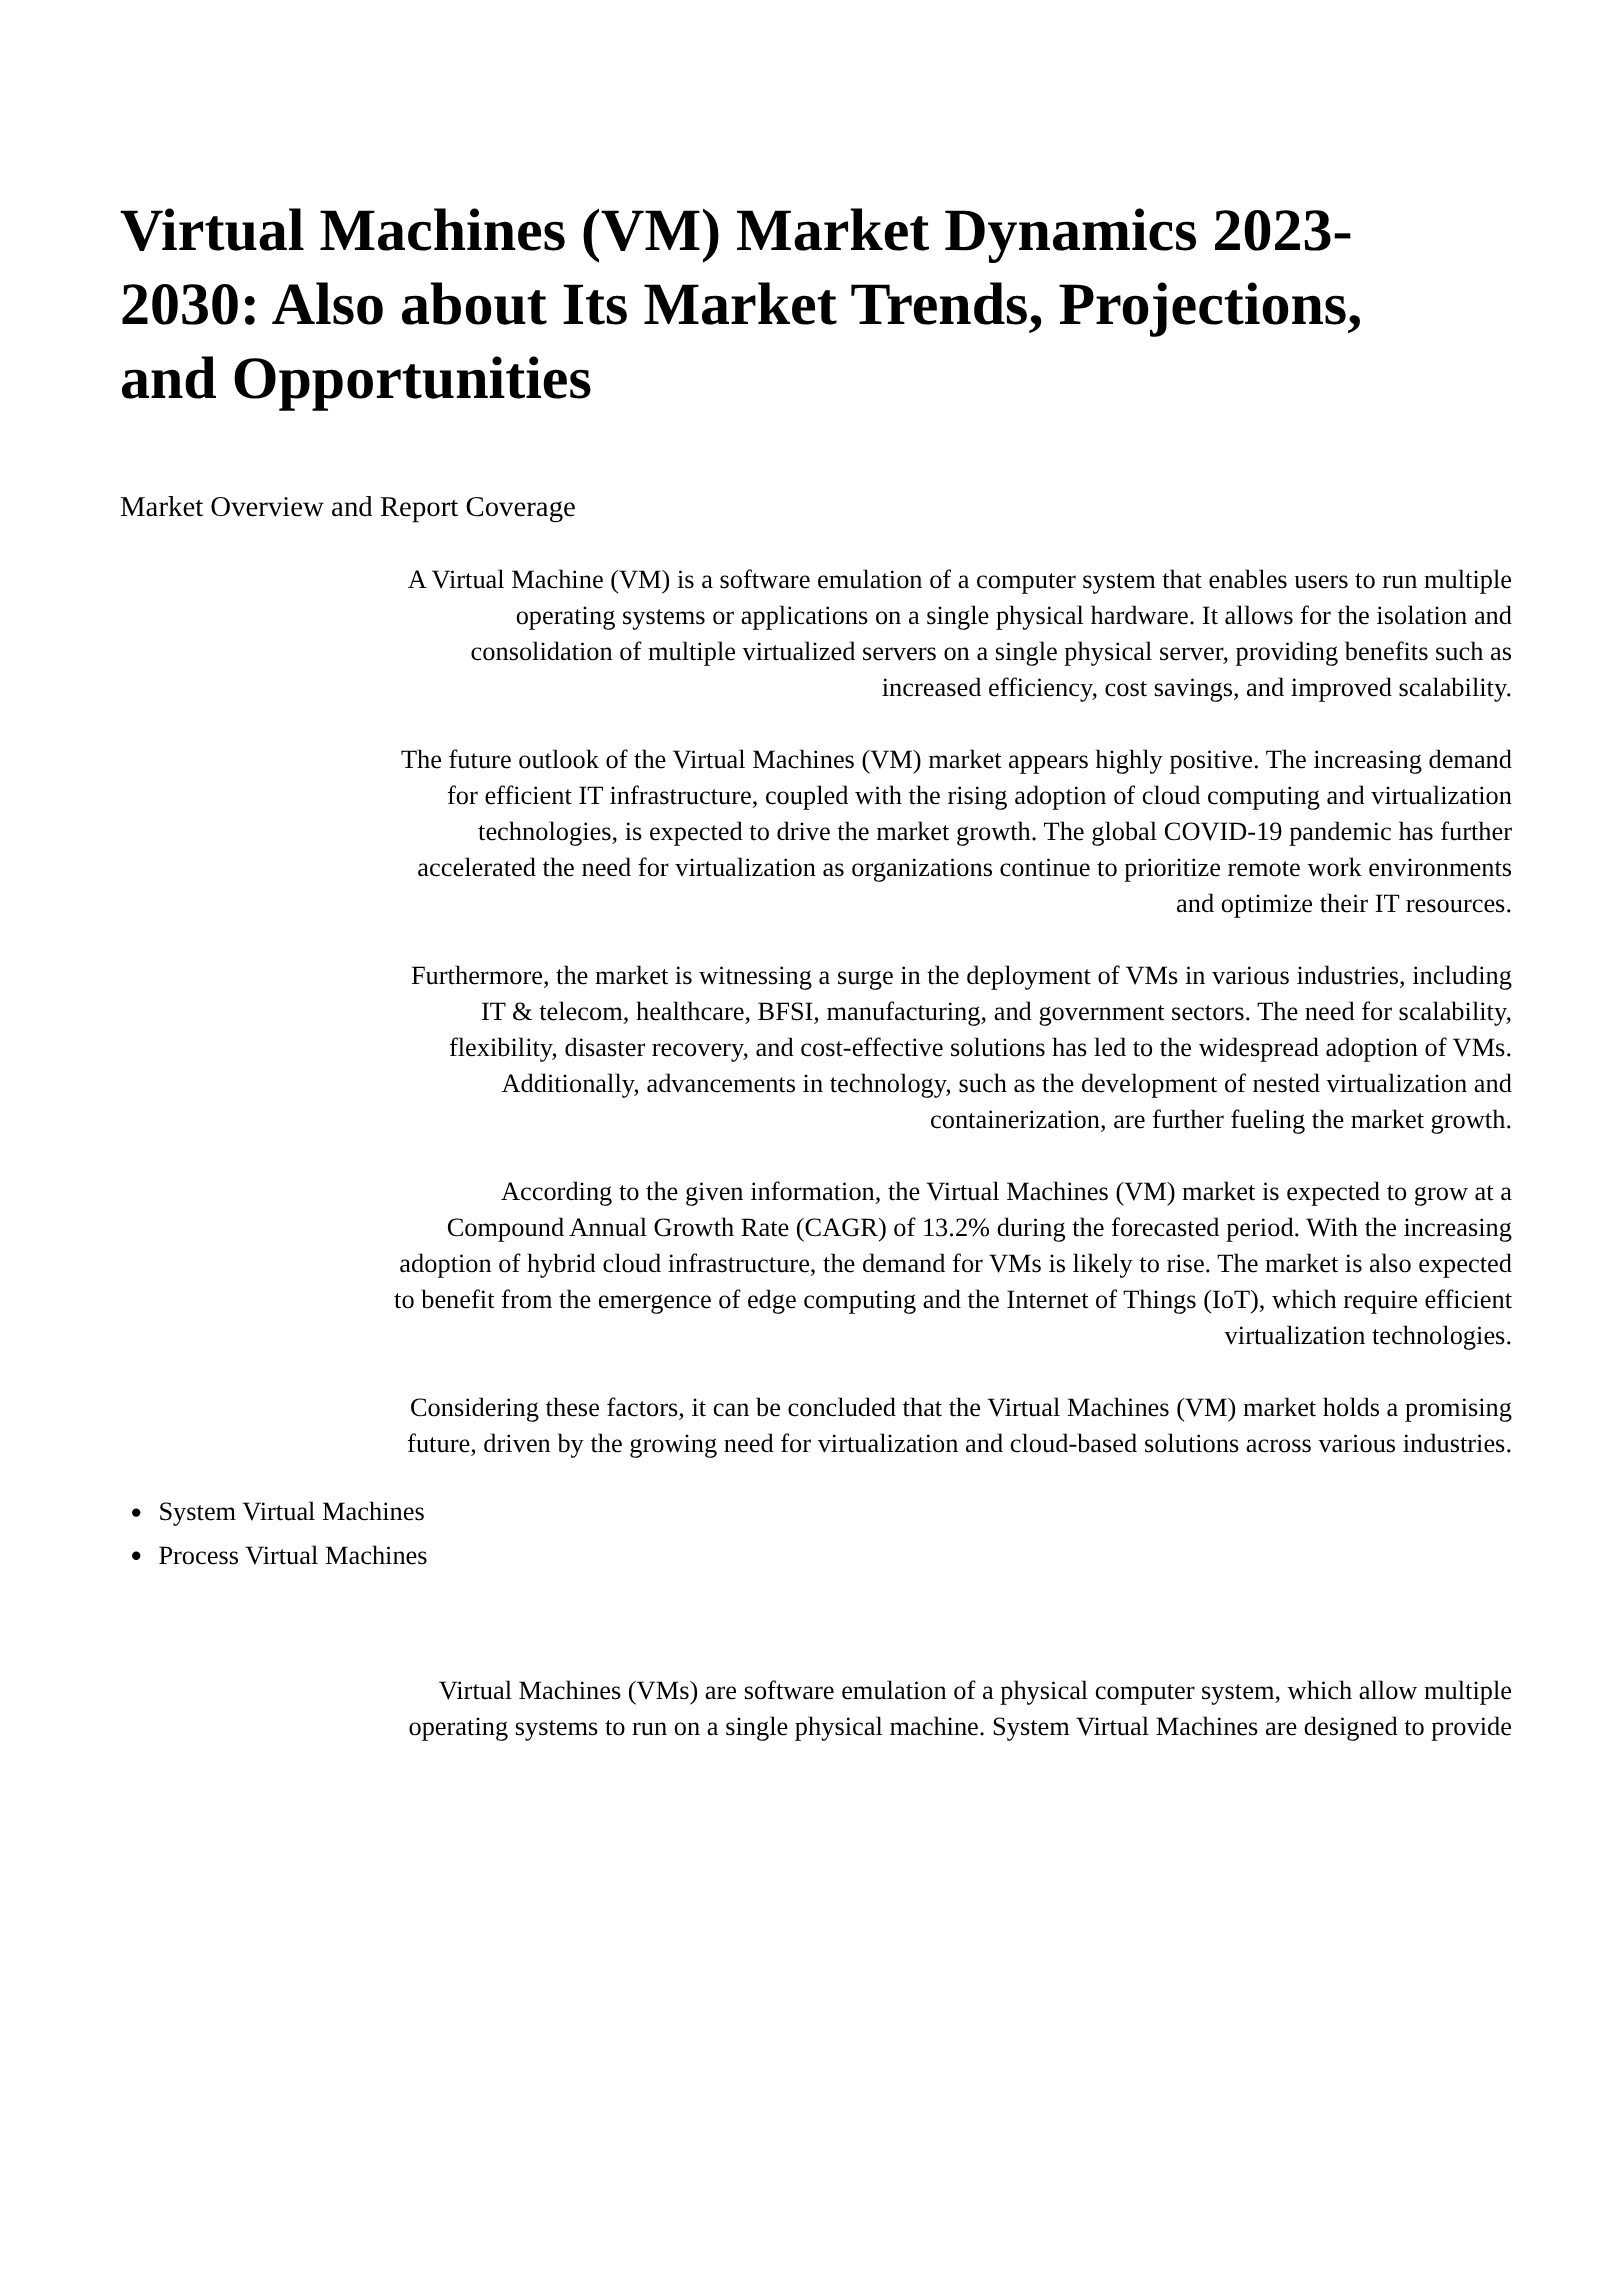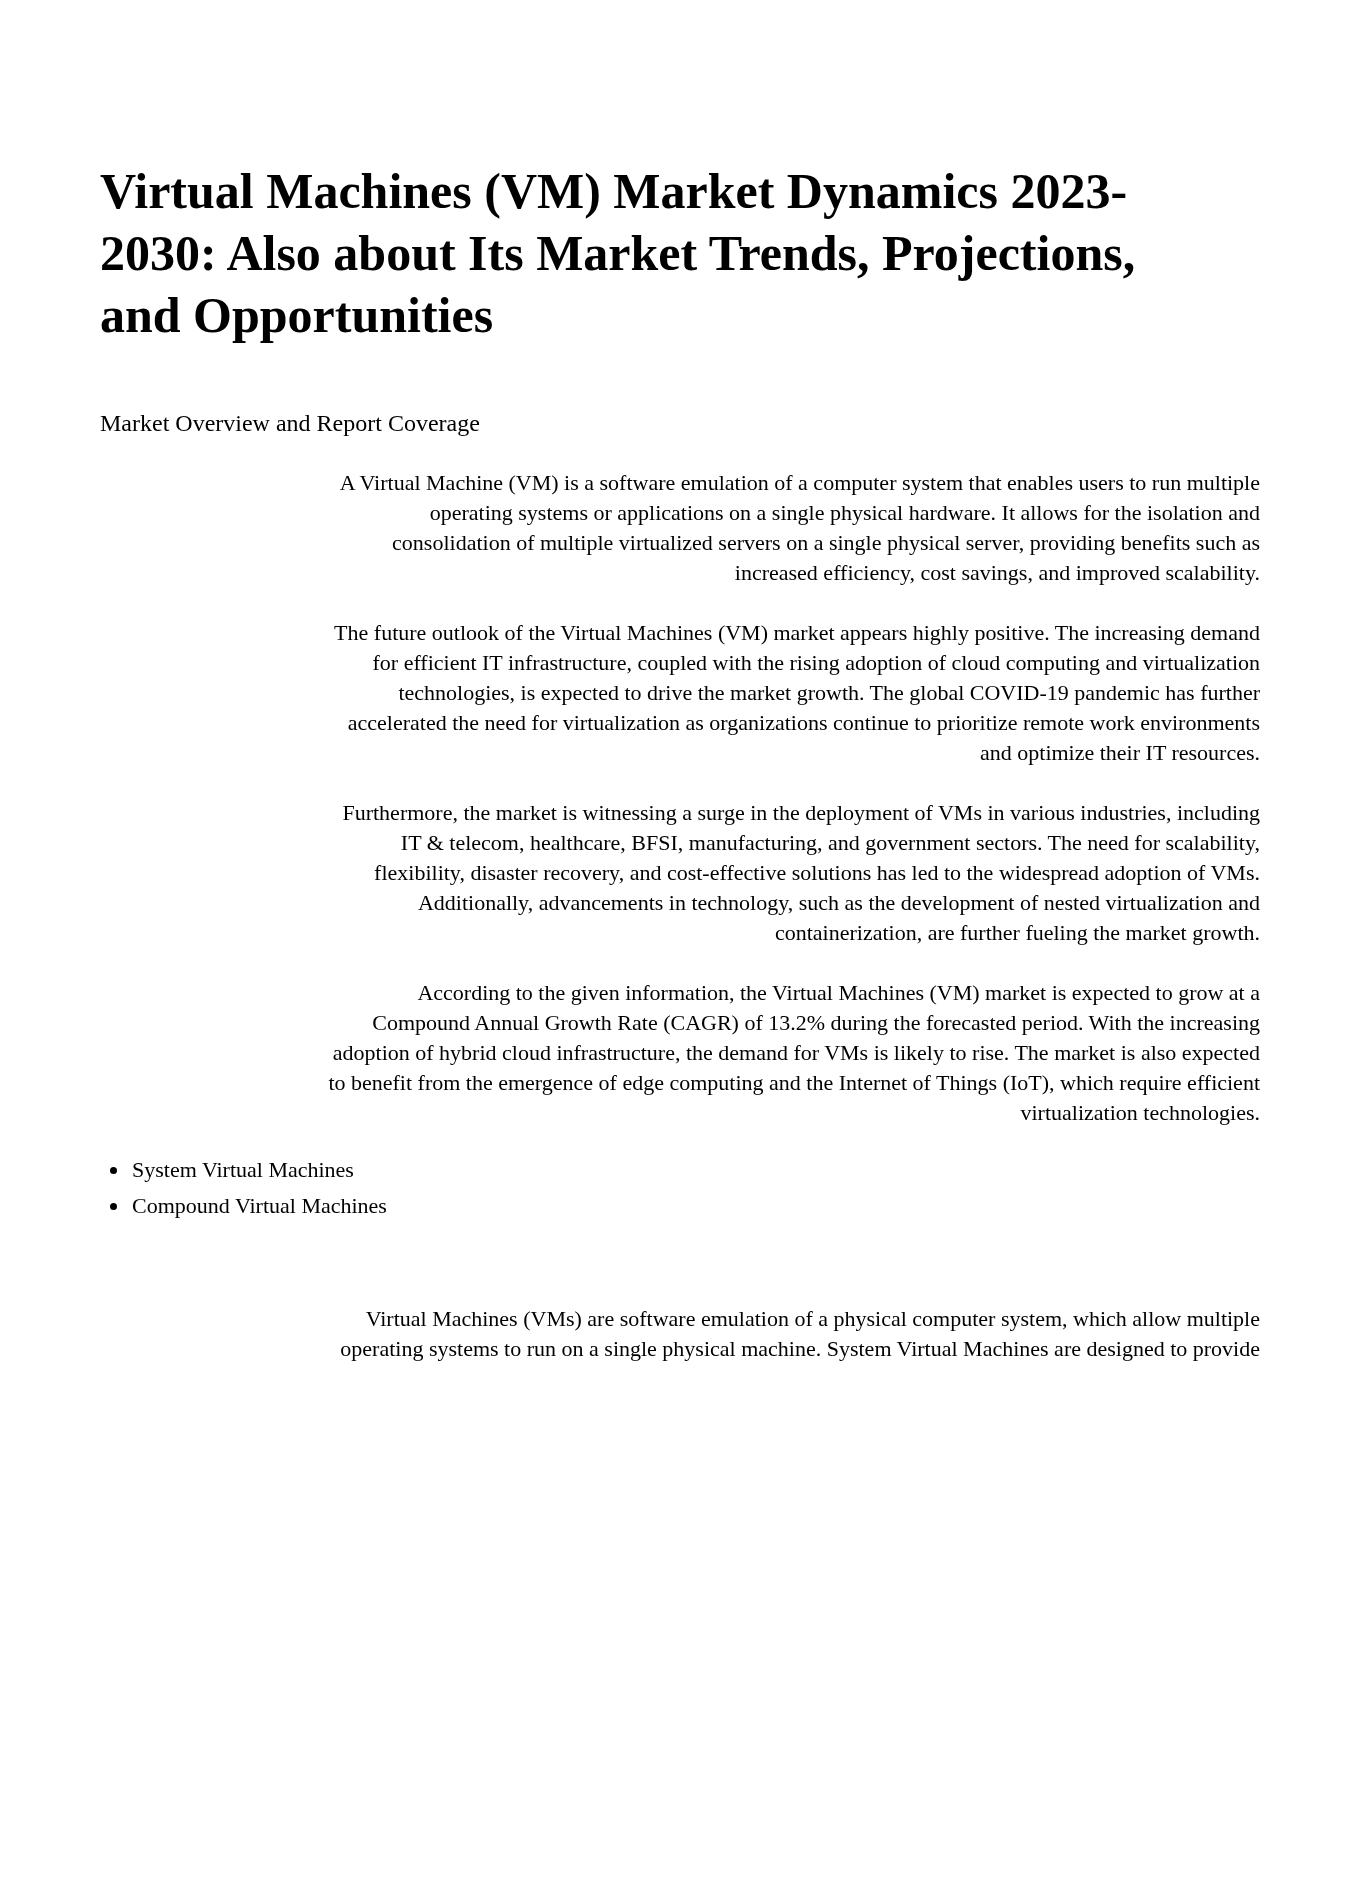--- a/index.html
+++ b/index.html
@@ -97,26 +97,28 @@
 flexibility, disaster recovery, and cost-effective solutions has led to the widespread adoption of VMs.
 Additionally, advancements in technology, such as the development of nested virtualization and
 containerization, are further fueling the market growth.</p>
 
     <p class="body-par">According to the given information, the Virtual Machines (VM) market is expected to grow at a
 Compound Annual Growth Rate (CAGR) of 13.2% during the forecasted period. With the increasing
 adoption of hybrid cloud infrastructure, the demand for VMs is likely to rise. The market is also expected
 to benefit from the emergence of edge computing and the Internet of Things (IoT), which require efficient
 virtualization technologies.</p>
 
+    <p class="body-par">Considering these factors, it can be concluded that the Virtual Machines (VM) market holds a promising
+future, driven by the growing need for virtualization and cloud-based solutions across various industries.</p>
 
 
 
 
     <ul class="types-list">
       <li>System Virtual Machines</li>
-      <li>Compound Virtual Machines</li>
+      <li>Process Virtual Machines</li>
     </ul>
 
     <p class="body-par closing">Virtual Machines (VMs) are software emulation of a physical computer system, which allow multiple
 operating systems to run on a single physical machine. System Virtual Machines are designed to provide</p>
 
   </div>
 </div>
 
 </body></html>

